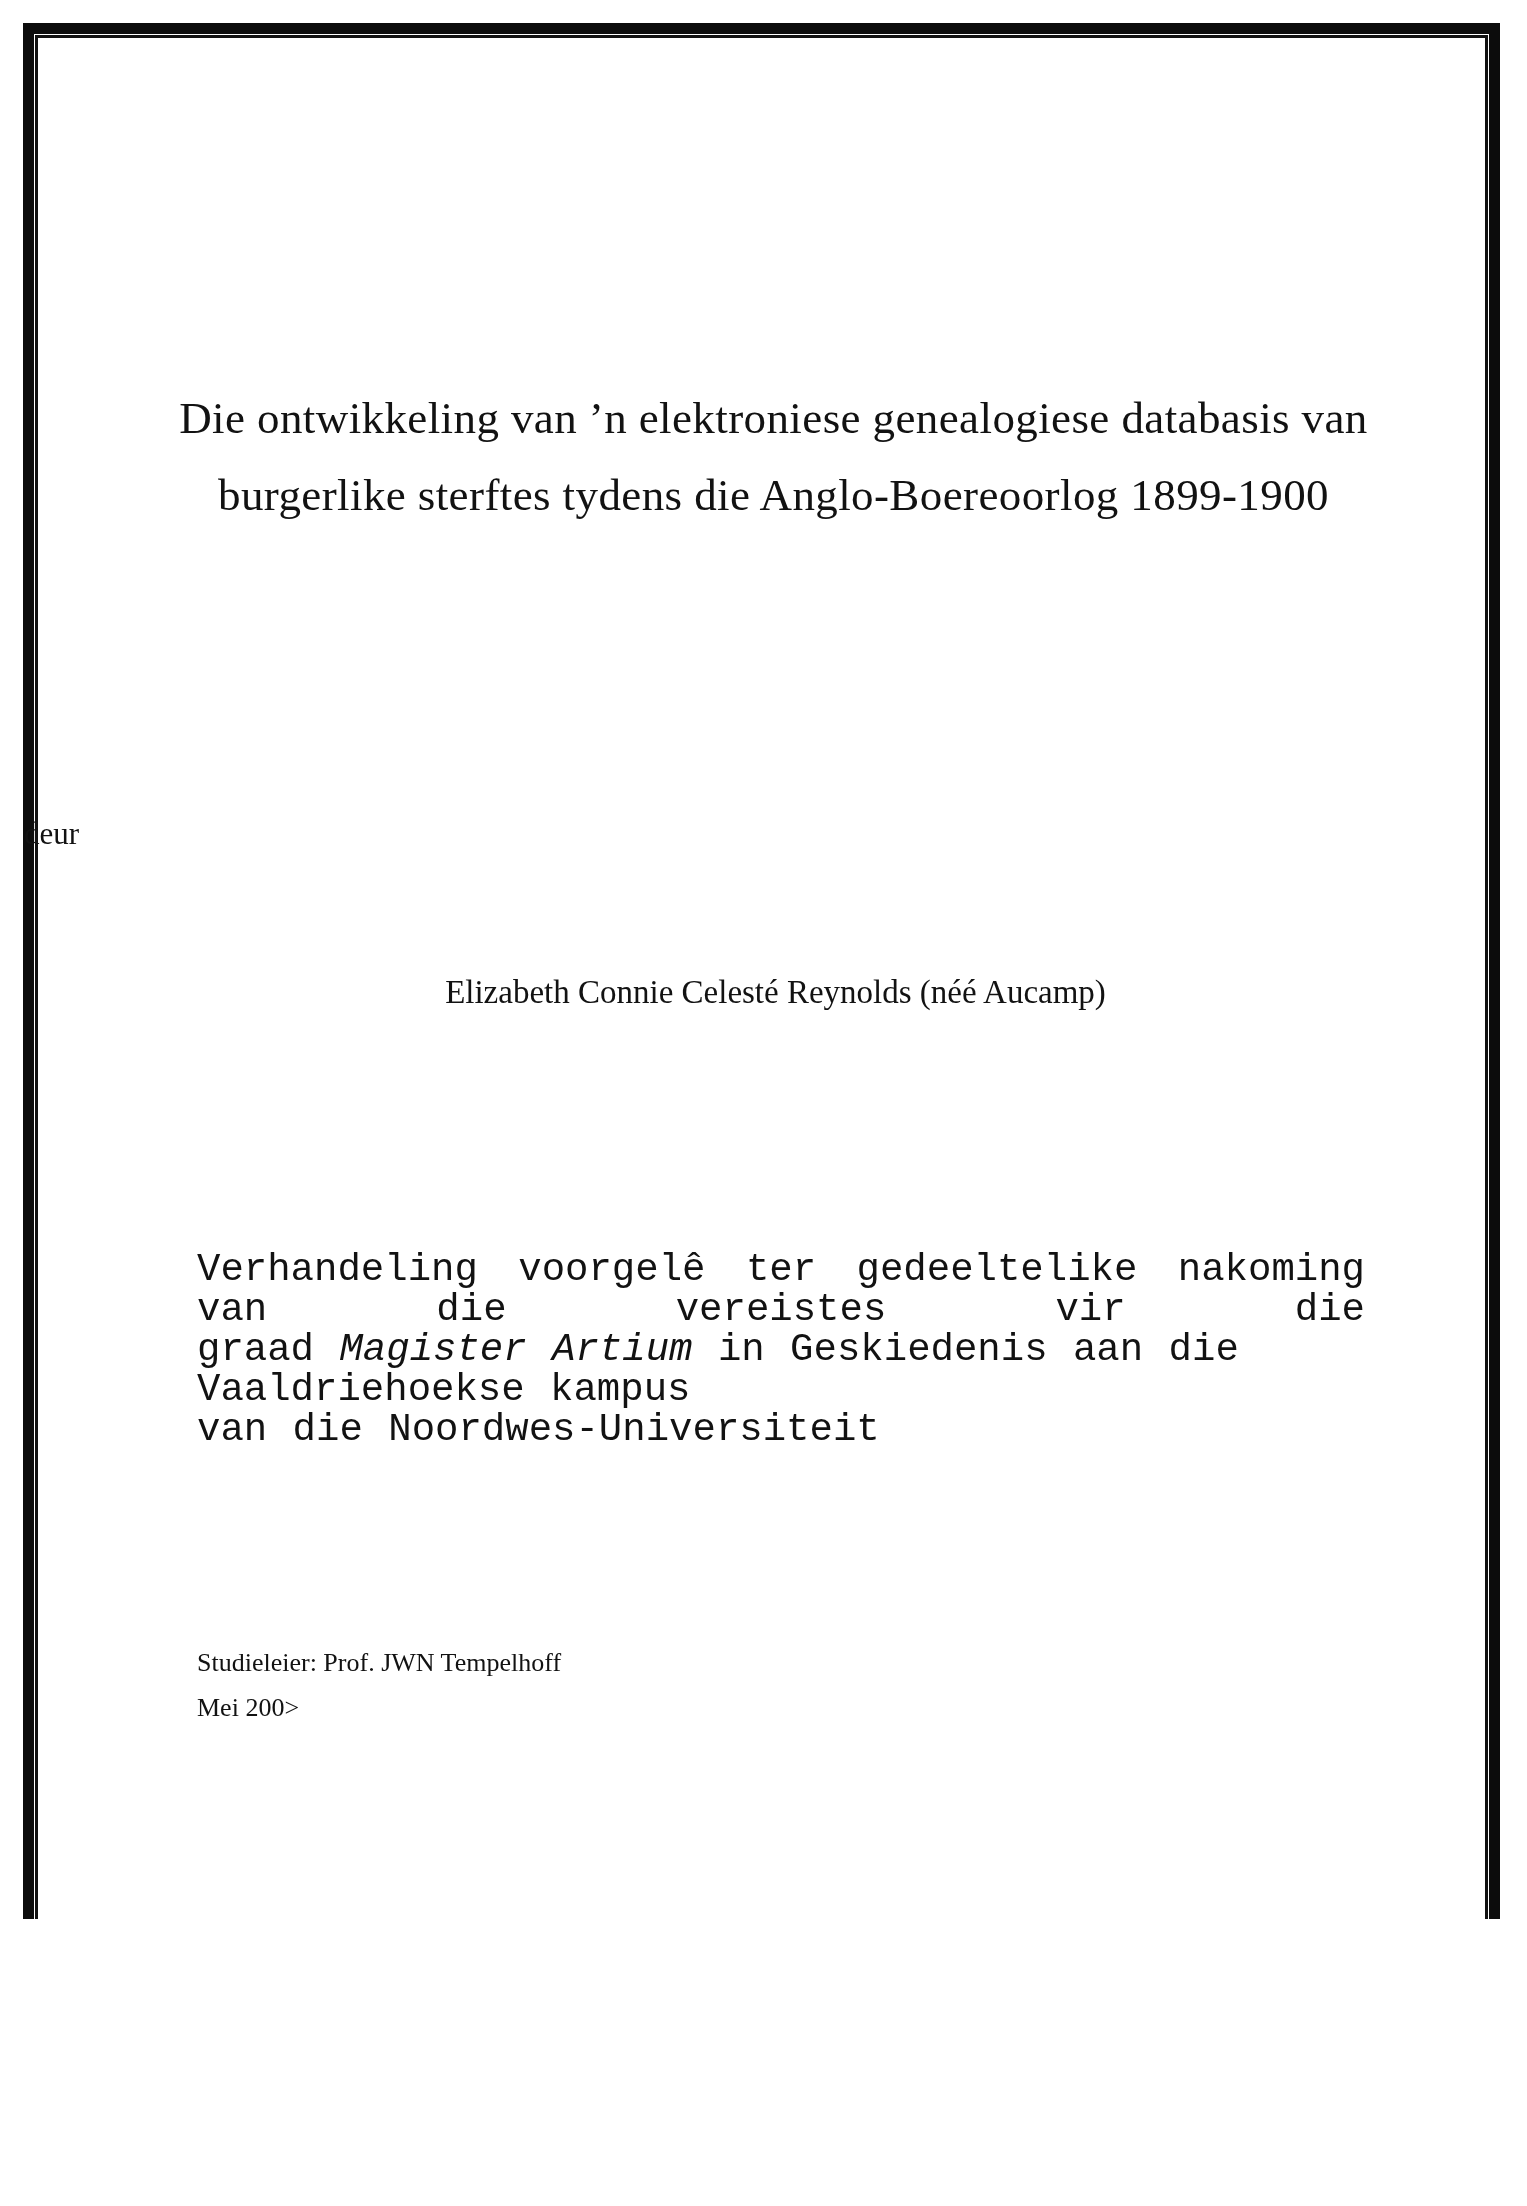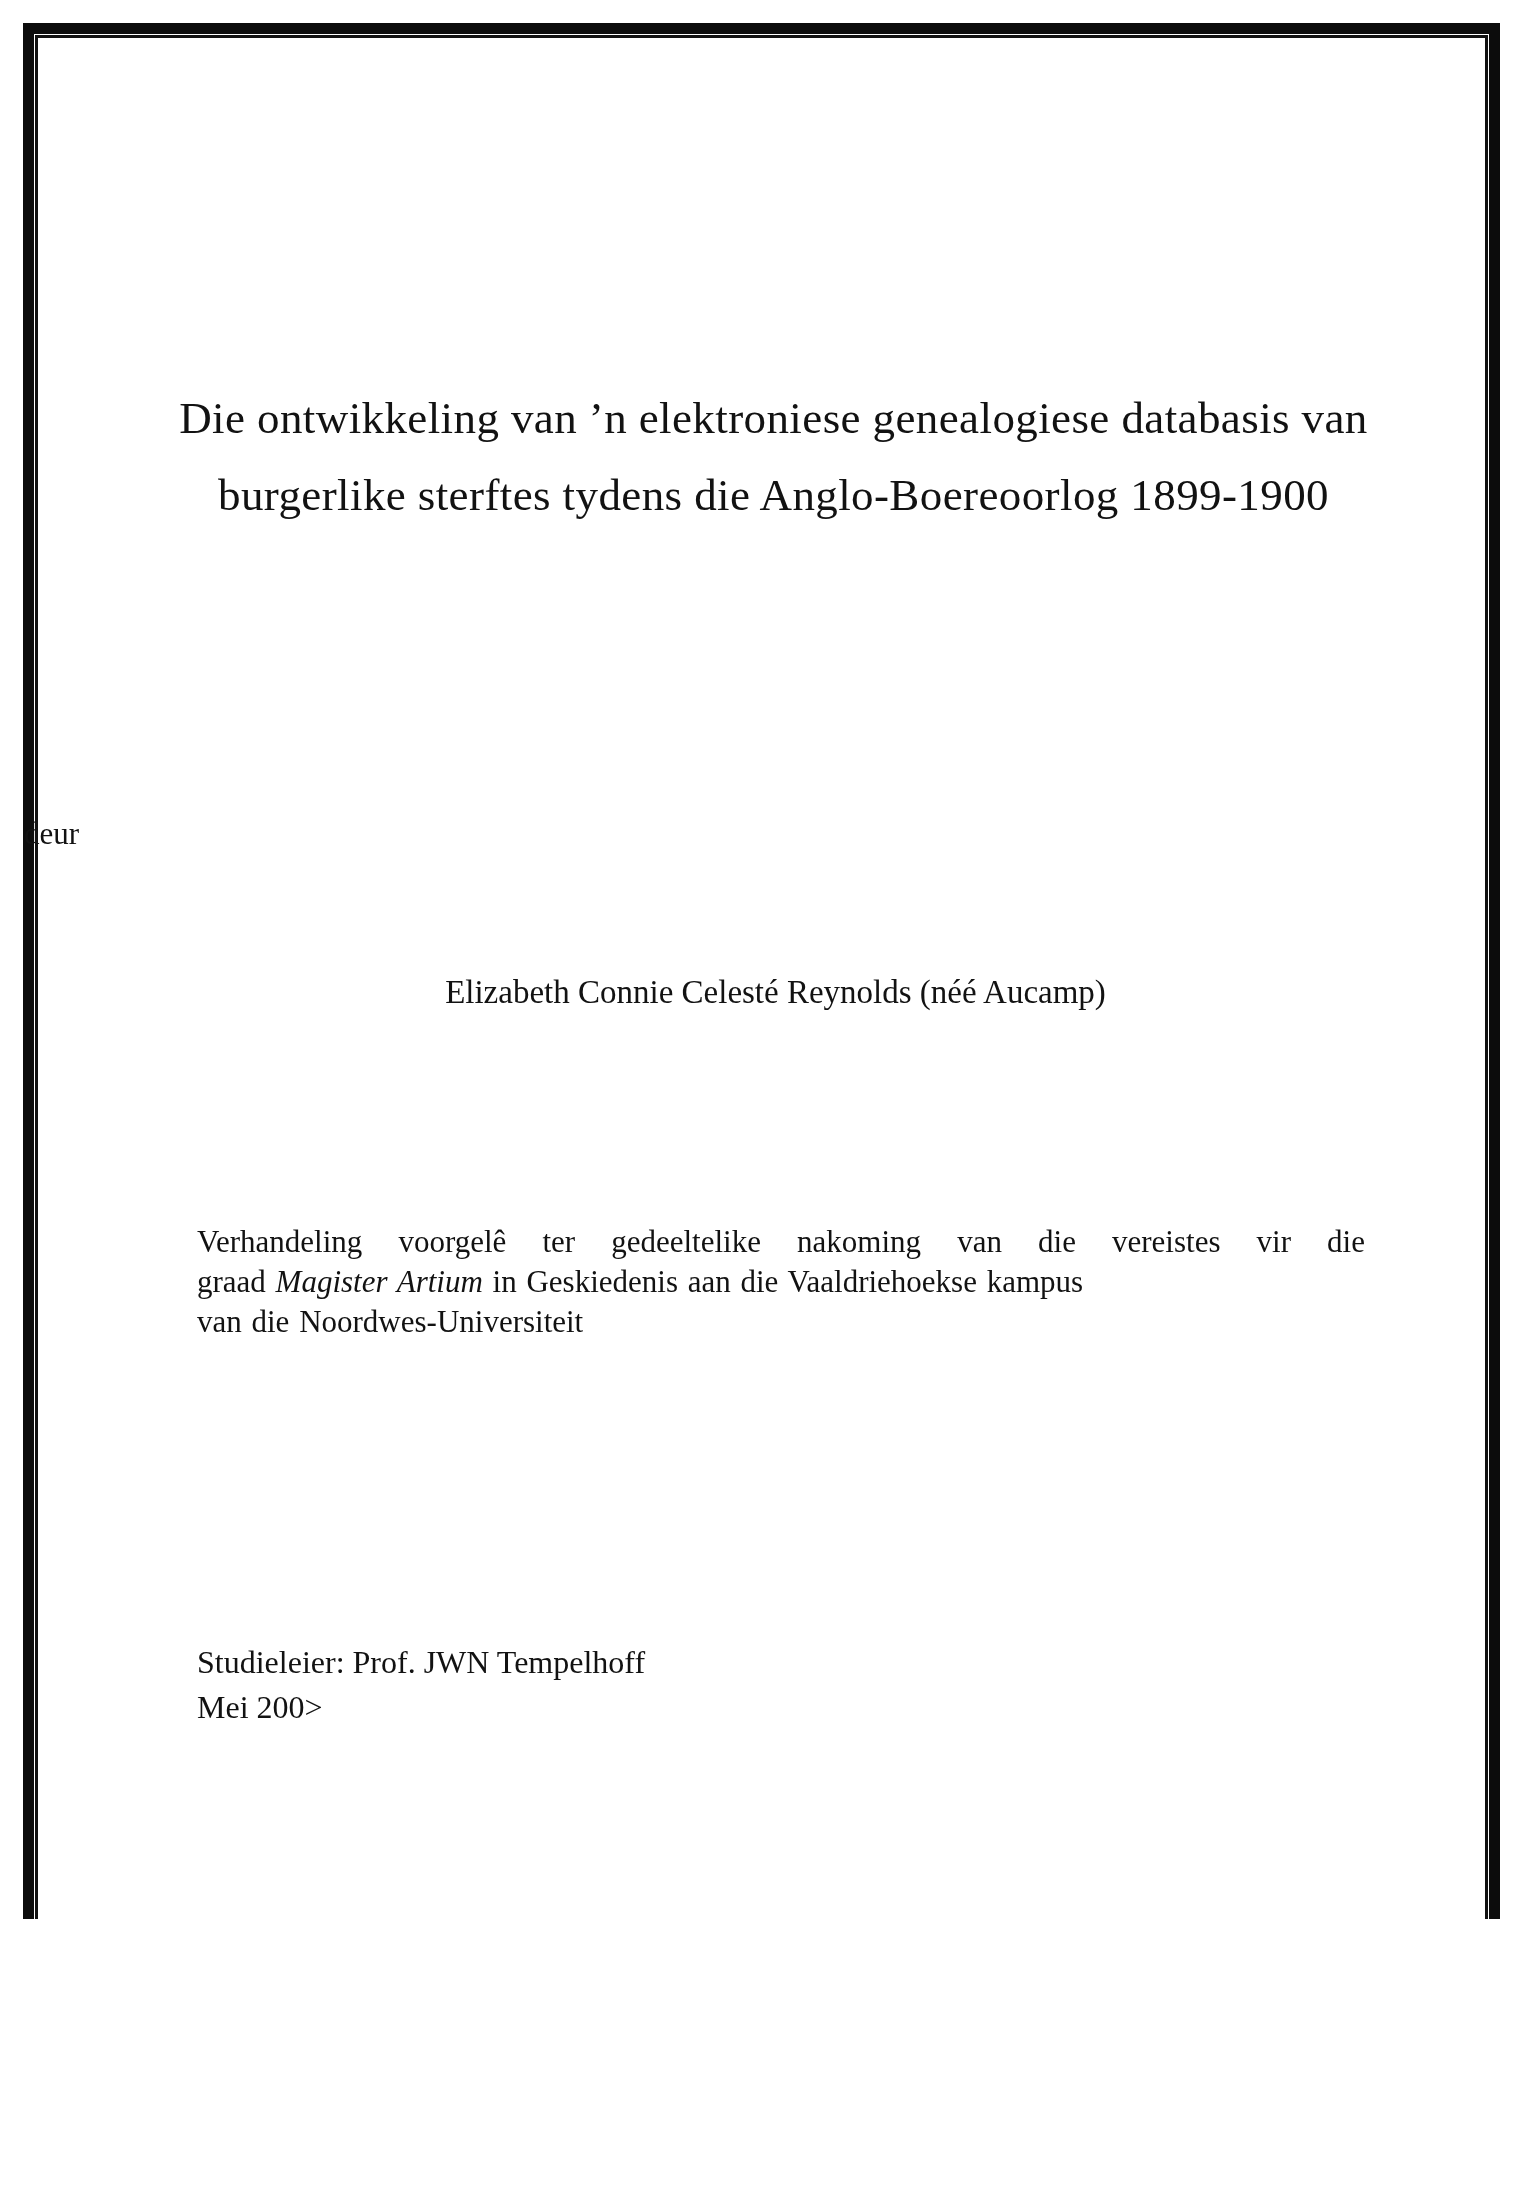--- a/index.html
+++ b/index.html
@@ -52,35 +52,36 @@
     position: absolute;
     left: 24px;
     right: 0;
     top: 974px;
     text-align: center;
     font-size: 33px;
   }
   .statement {
     position: absolute;
     left: 197px;
-    top: 1222px;
+    top: 1250px;
     width: 1168px;
-    font-size: 31px;
+    font-size: 39px;
     line-height: 40px;
     word-spacing: 2px;
+    font-family: Liberation Mono, monospace;
   }
   .statement .jline {
     text-align: justify;
     text-align-last: justify;
   }
   .supervisor {
     position: absolute;
     left: 197px;
     top: 1640px;
-    font-size: 32px;
+    font-size: 26px;
     line-height: 45px;
   }
   .logo {
     position: absolute;
     left: 462px;
     top: 1795px;
     width: 690px;
     height: 160px;
   }
   .logo svg {

